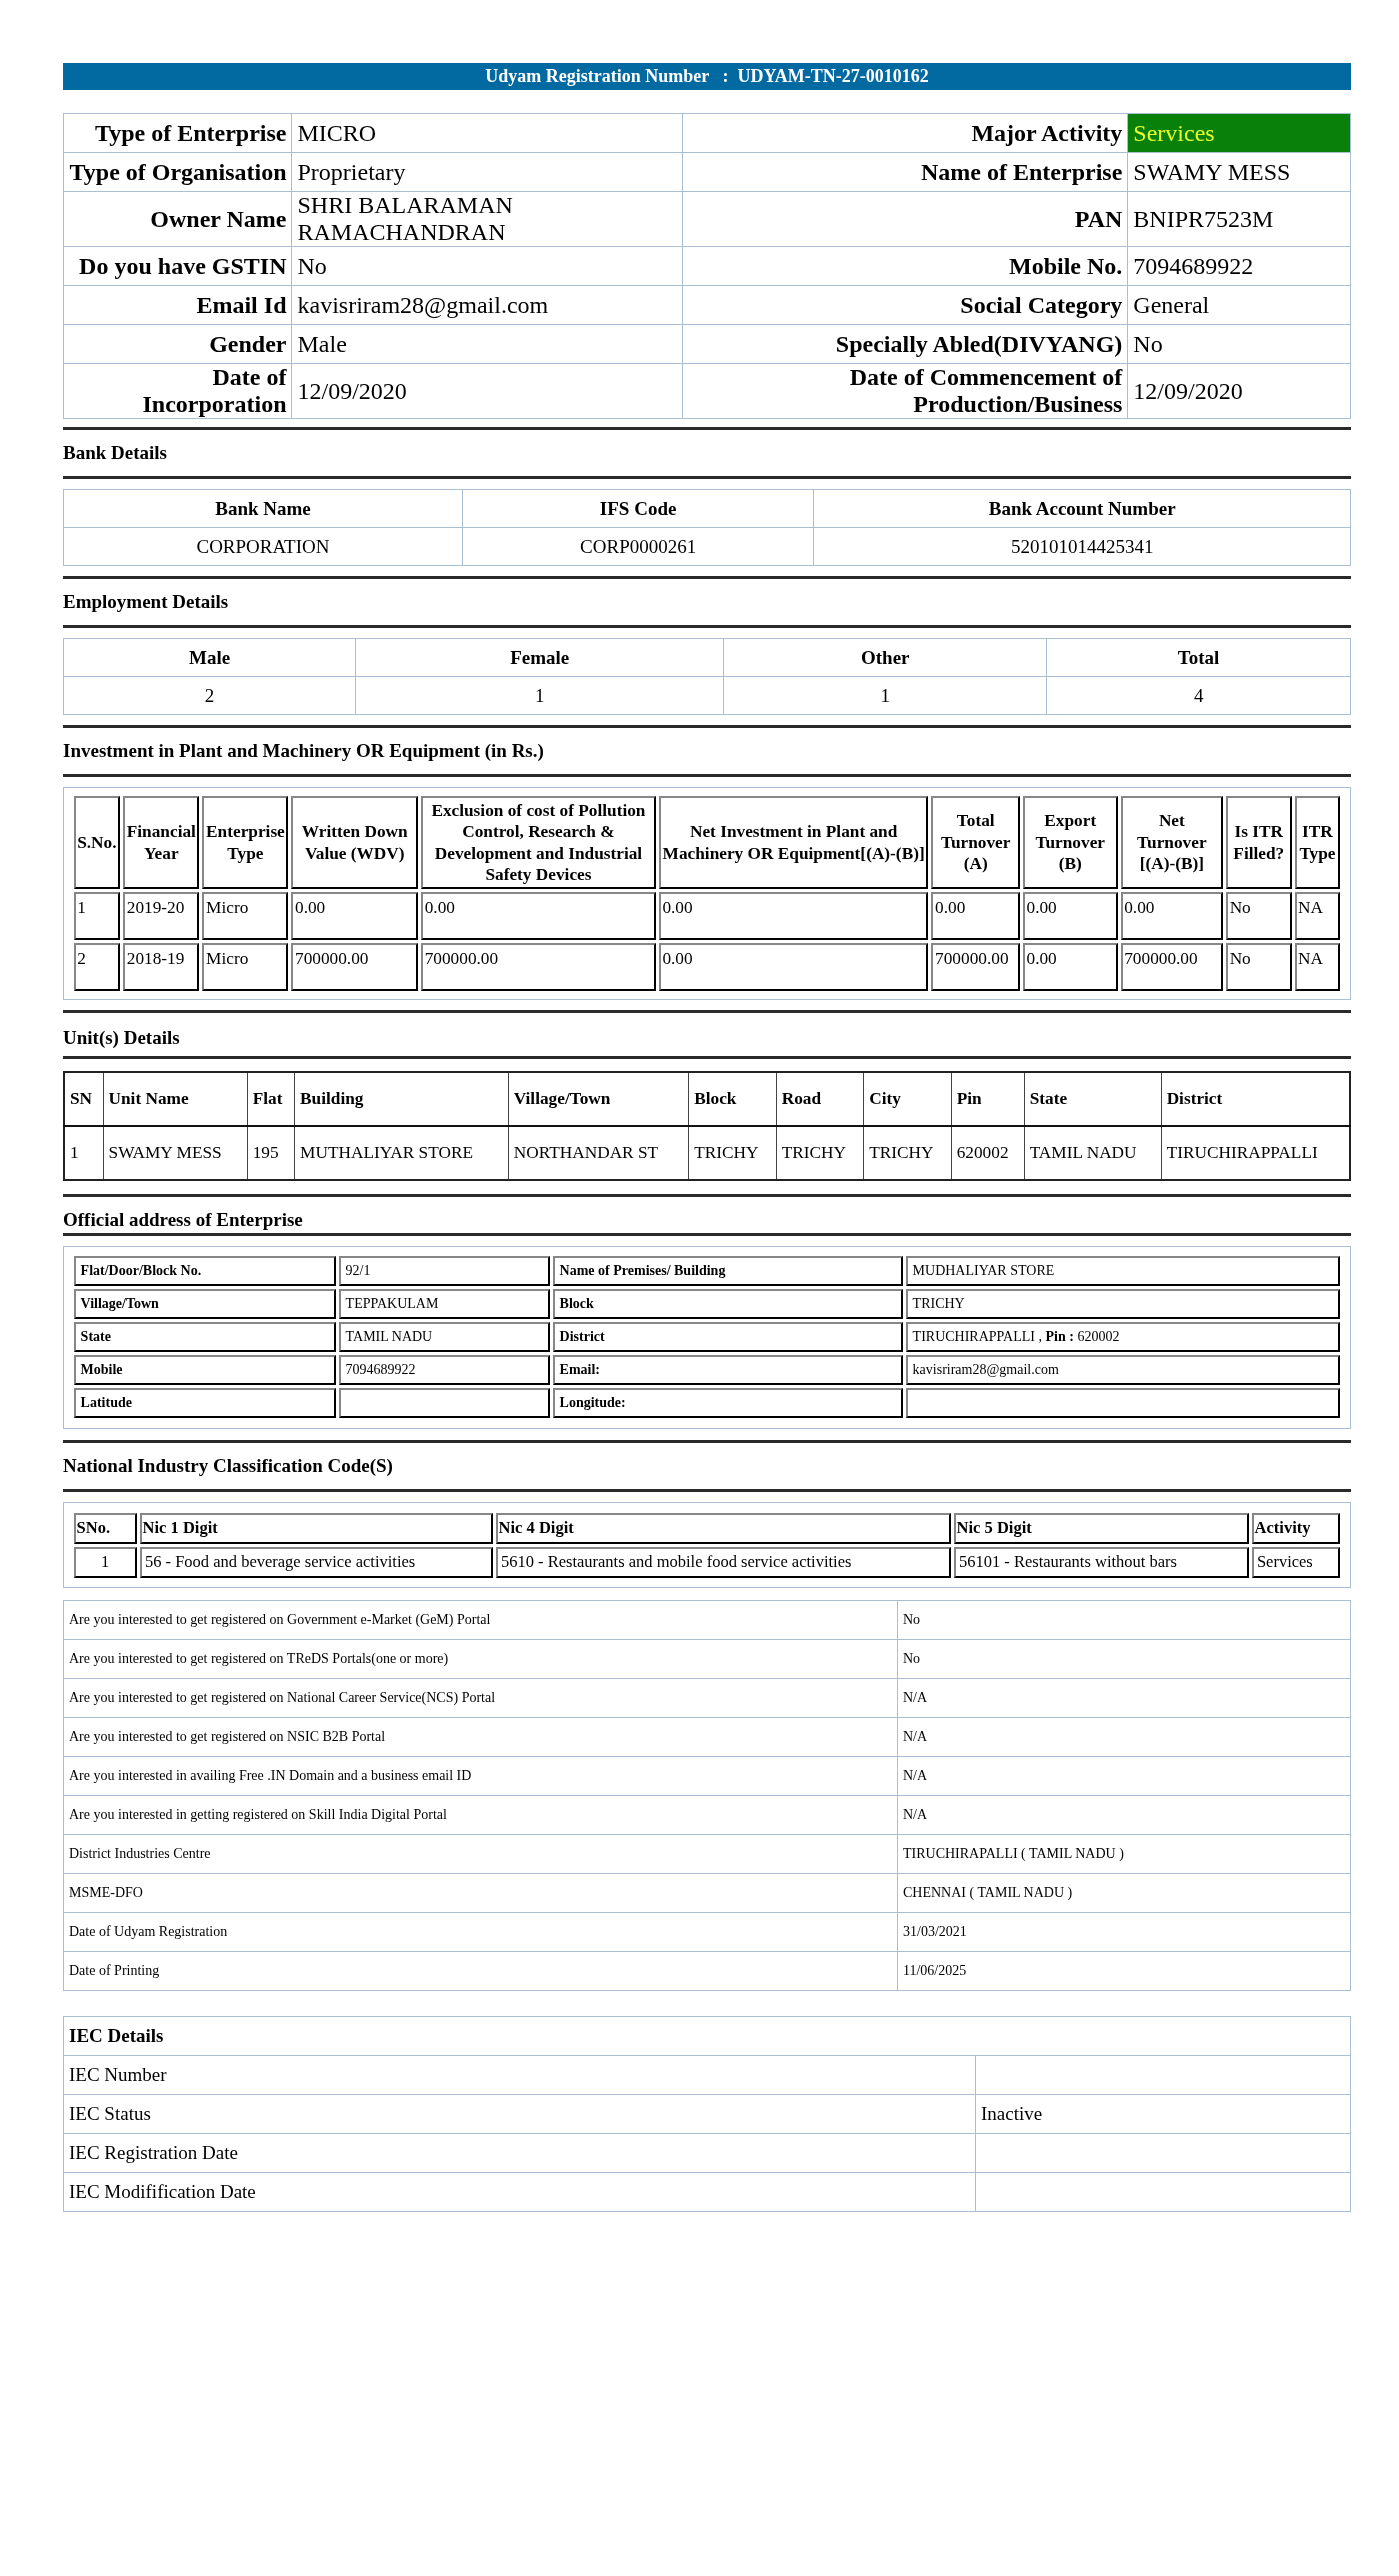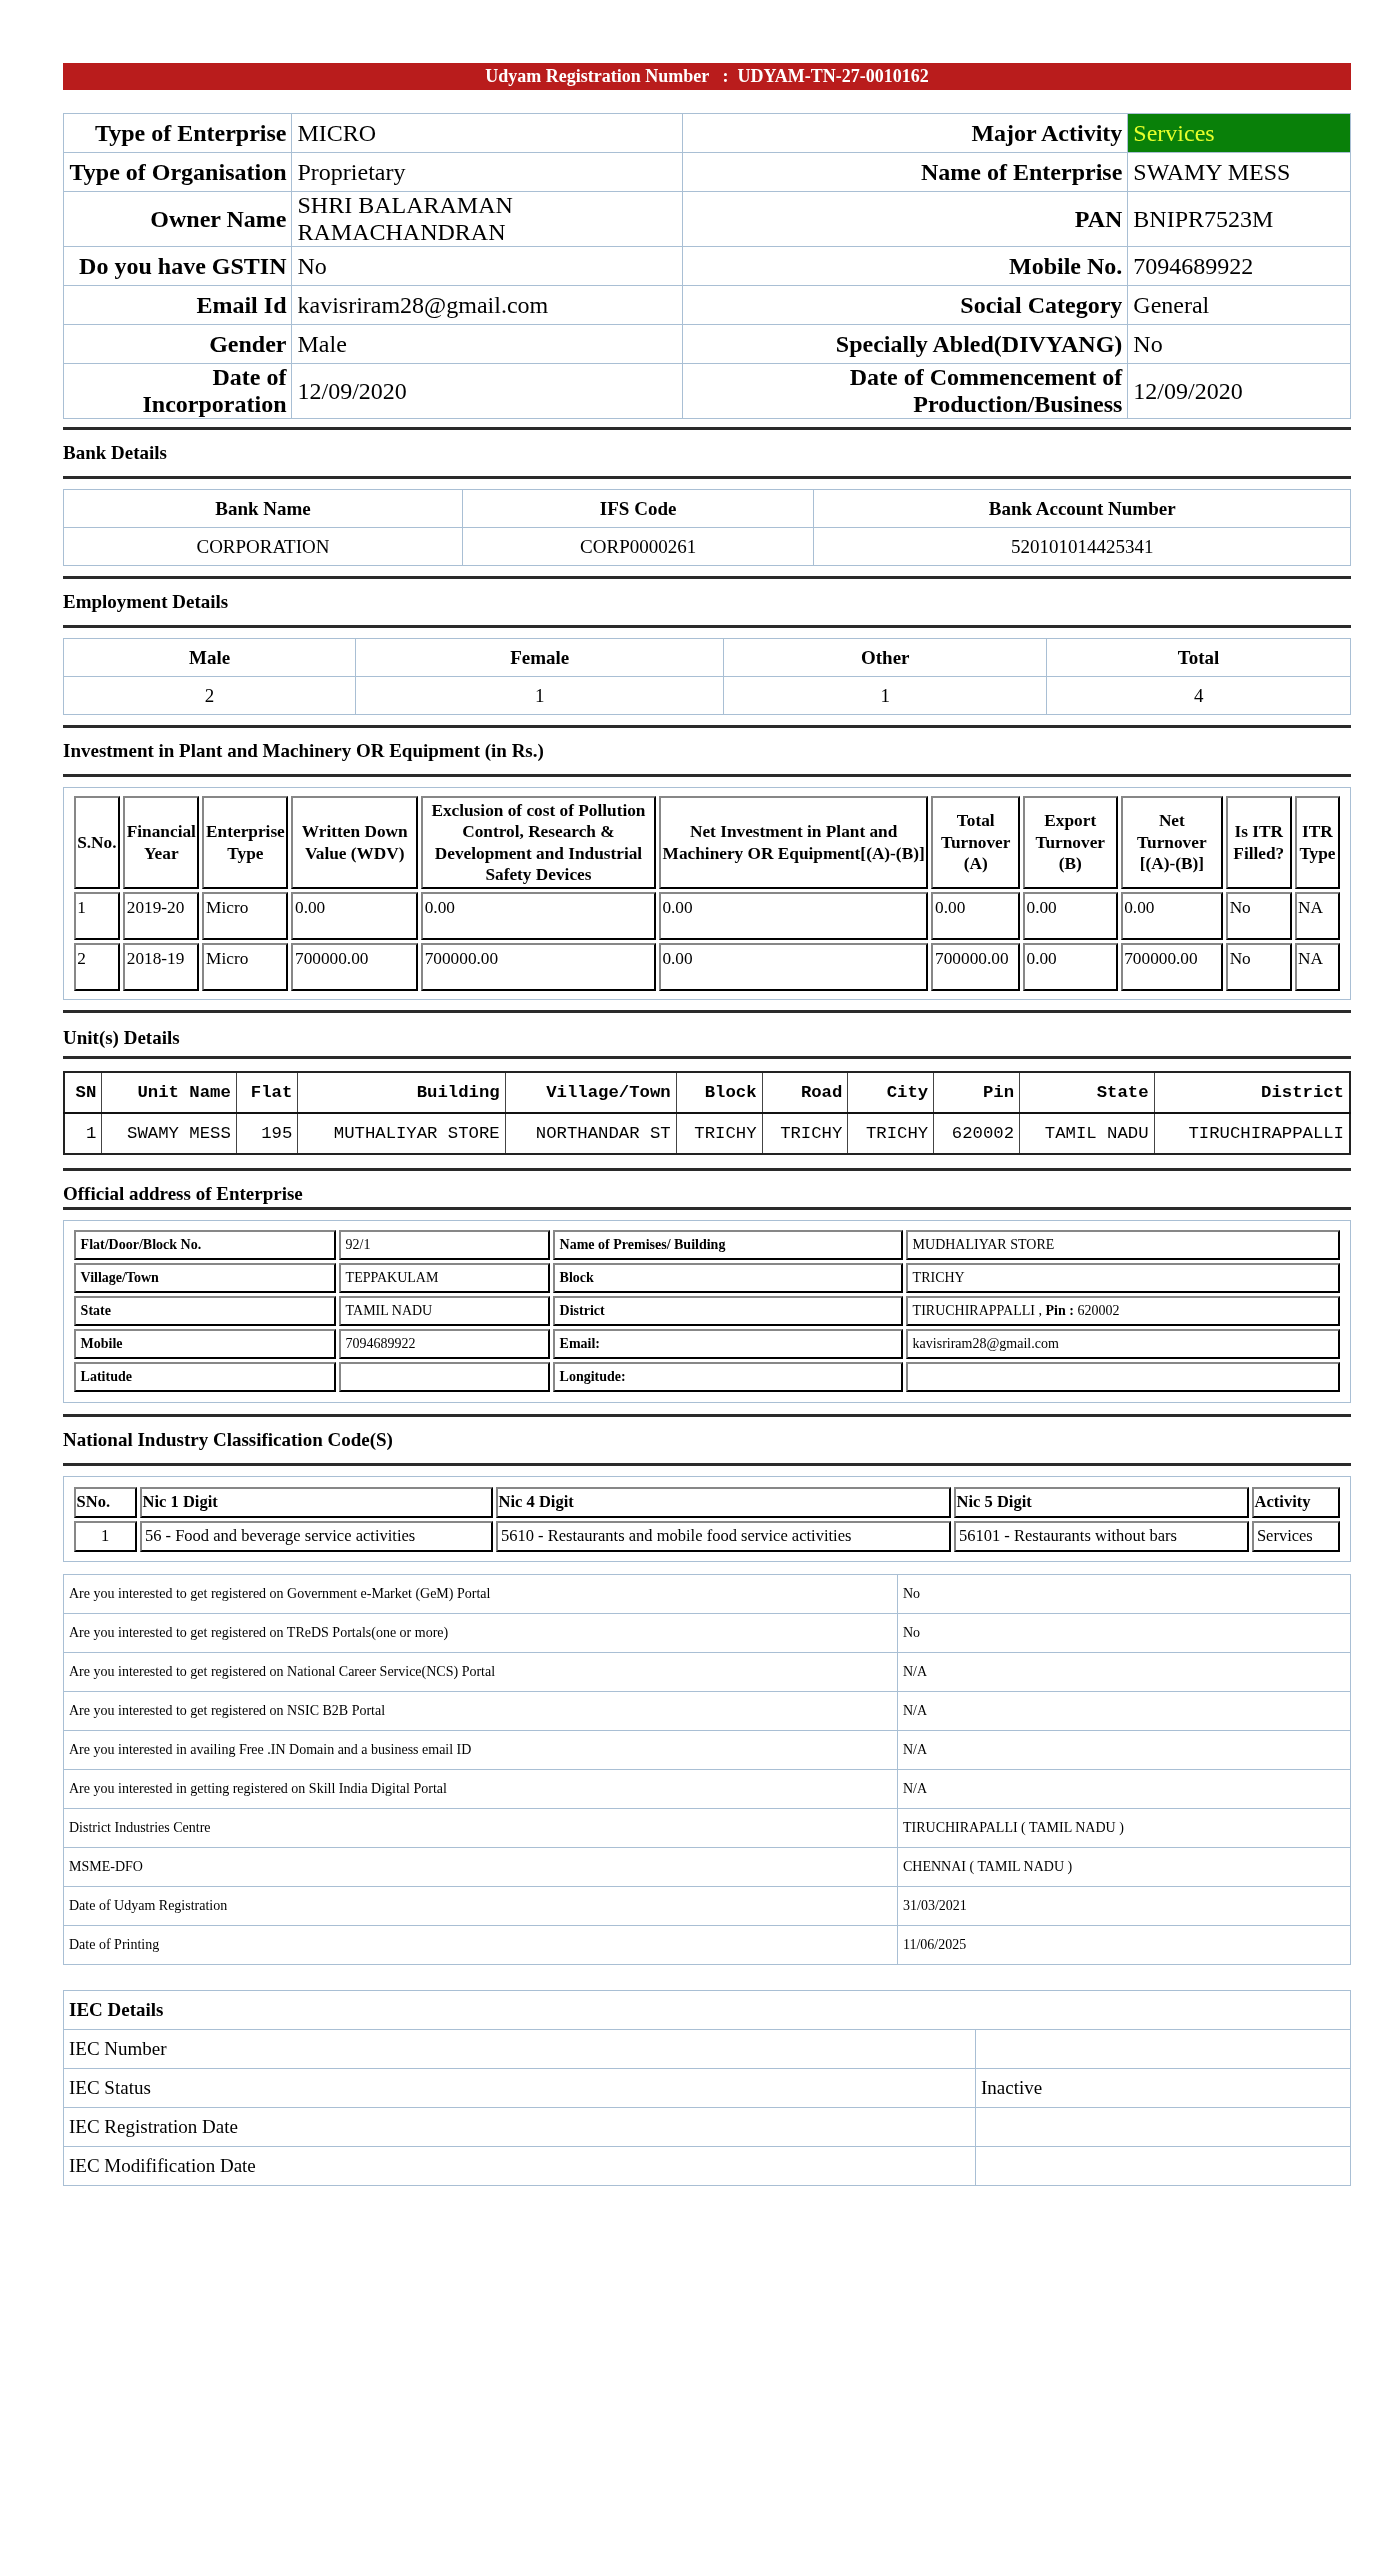--- a/index.html
+++ b/index.html
@@ -4,41 +4,41 @@
 <style>
   * { box-sizing: border-box; }
   html, body { margin: 0; padding: 0; background: #ffffff; }
   body {
     width: 1400px; height: 2576px; position: relative;
     font-family: "Liberation Serif", "DejaVu Serif", serif;
     color: #000; font-size: 19px;
   }
   .page { position: absolute; left: 63px; top: 63px; width: 1288px; }
   .banner {
-    background: #b91c1c; color: #fff; font-weight: bold; text-align: center;
+    background: #0369a1; color: #fff; font-weight: bold; text-align: center;
     height: 27px; line-height: 27px; font-size: 18px;
   }
   table { border-collapse: collapse; width: 100%; }
   .blue td, .blue th { border: 1.6px solid #a9bfd4; }
   .summary { margin-top: 23px; }
   .summary td { height: 39px; padding: 0 5px; font-size: 24px; }
   .summary .lbl { text-align: right; font-weight: bold; }
   .summary .major { background: #098009; color: #e6ff2b; }
   .rule { height: 0; border-top: 3.3px solid #2a2a2a; margin: 0; }
   .sec-title { font-weight: bold; font-size: 19px; height: 46px; line-height: 46px; }
   .centered td, .centered th { text-align: center; height: 38px; font-size: 19px; }
   .centered th { font-weight: bold; }
   .gap { height: 10px; }
   .outer-box { border: 1.6px solid #a9bfd4; padding: 8.2px; }
   .bordered { border-collapse: separate; border-spacing: 3.3px; }
   .bordered td, .bordered th { border: 2.5px solid #222; border-style: outset; border-color: #333; font-size: 17.3px; }
   .inv th { font-weight: bold; text-align: center; padding: 1.6px; line-height: 21.4px; }
   .inv td { vertical-align: top; padding: 1.6px 1.6px; height: 48px; line-height: 23px; }
   .units { border-collapse: collapse; border: 2.5px solid #222; }
-  .units th, .units td { border: 0.8px solid #444; text-align: right; font-size: 17.3px; height: 35px; padding: 10px 5px; font-family: Liberation Mono, monospace; }
+  .units th, .units td { border: 0.8px solid #444; text-align: left; font-size: 17.3px; height: 35px; padding: 16px 5px; }
   .units thead tr { border-bottom: 2.5px solid #111; }
   .addr td { padding: 0 5px; height: 30px; font-size: 14px; }
   .addr .k { font-weight: bold; }
   .nic th { font-weight: bold; text-align: left; height: 31px; font-size: 16.5px; }
   .nic td { height: 31px; font-size: 16.5px; padding: 0 3.3px; }
   .q td { height: 39px; padding: 0 5px; font-size: 14px; }
   .iec td { height: 39px; padding: 0 5px; font-size: 19px; }
   .iec .head { font-weight: bold; }
 </style>
 </head>

